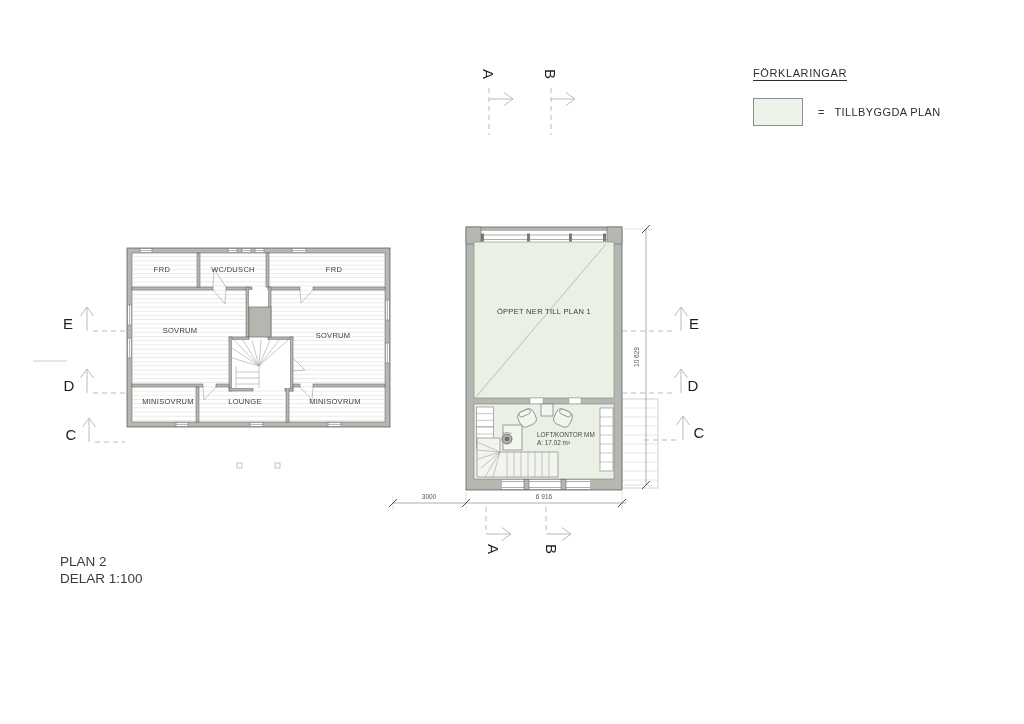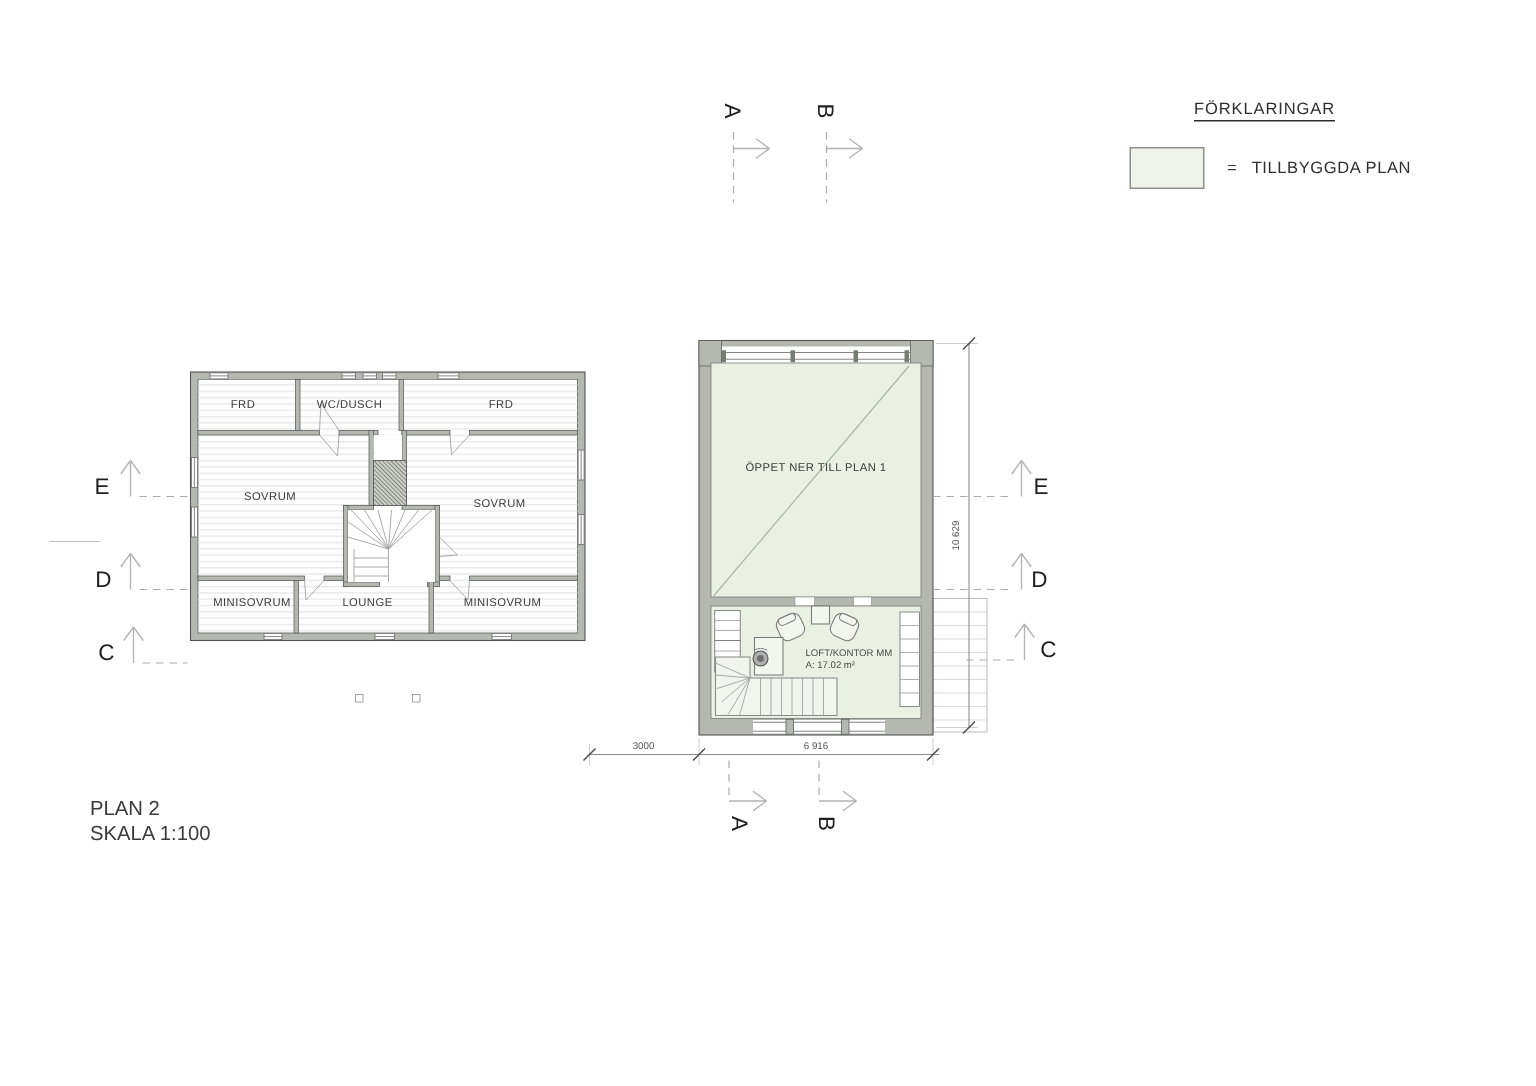--- a/index.html
+++ b/index.html
@@ -21,28 +21,28 @@
   .dash{stroke:#ababab;stroke-width:.8;stroke-dasharray:5 4;fill:none;}
   .arrow{stroke:#b3b3b3;stroke-width:.9;fill:none;}
   .dimline{stroke:#8a8a8a;stroke-width:.7;fill:none;}
   .ext{stroke:#bdbdbd;stroke-width:.5;fill:none;}
   .tick{stroke:#4e4e4e;stroke-width:1;fill:none;}
   .hatchcover{fill:#ffffff;}
 
   
   #legend{position:absolute;left:753px;top:63px;color:#2e2e2e;}
   #legend .ltitle{display:inline-block;font-size:11px;letter-spacing:.6px;
-                  border-bottom:1px solid #2e2e2e;padding-bottom:1px;margin-left:43px;}
+                  border-bottom:1px solid #2e2e2e;padding-bottom:1px;}
   #legend .lrow{margin-top:17px;display:flex;align-items:center;}
   #legend .swatch{width:50px;height:28px;background:#edf3e9;border:1px solid #8f8f8f;box-sizing:border-box;}
   #legend .eq{margin-left:15px;font-size:11px;color:#3a3a3a;}
   #legend .ltext{margin-left:10px;font-size:11px;letter-spacing:.4px;color:#2e2e2e;}
 
   
-  #titleblock{position:absolute;left:60px;top:530px;font-size:13.5px;line-height:17px;color:#3b3b3b;}
+  #titleblock{position:absolute;left:60px;top:553px;font-size:13.5px;line-height:17px;color:#3b3b3b;}
 </style>
 </head>
 <body>
 
 <div id="canvas">
 
 <svg width="1024" height="724" viewBox="0 0 1024 724">
   <defs>
     <pattern id="hatchH" width="6" height="4.2" patternUnits="userSpaceOnUse">
       <path d="M0,0.5 H6" stroke="#e4e4e4" stroke-width="0.8"></path>
@@ -310,16 +310,16 @@
     <span class="ltitle">FÖRKLARINGAR</span>
     <div class="lrow">
       <div class="swatch"></div>
       <span class="eq">=</span>
       <span class="ltext">TILLBYGGDA PLAN</span>
     </div>
   </div>
 
   <div id="titleblock">
     <div>PLAN 2</div>
-    <div>SKALA 1:100</div>
+    <div>DELAR 1:100</div>
   </div>
 
 </div>
 
 </body></html>

